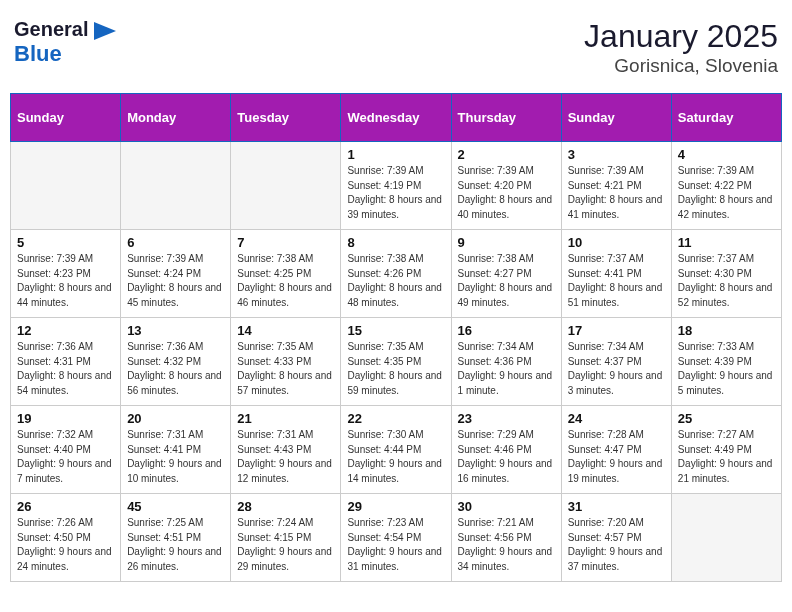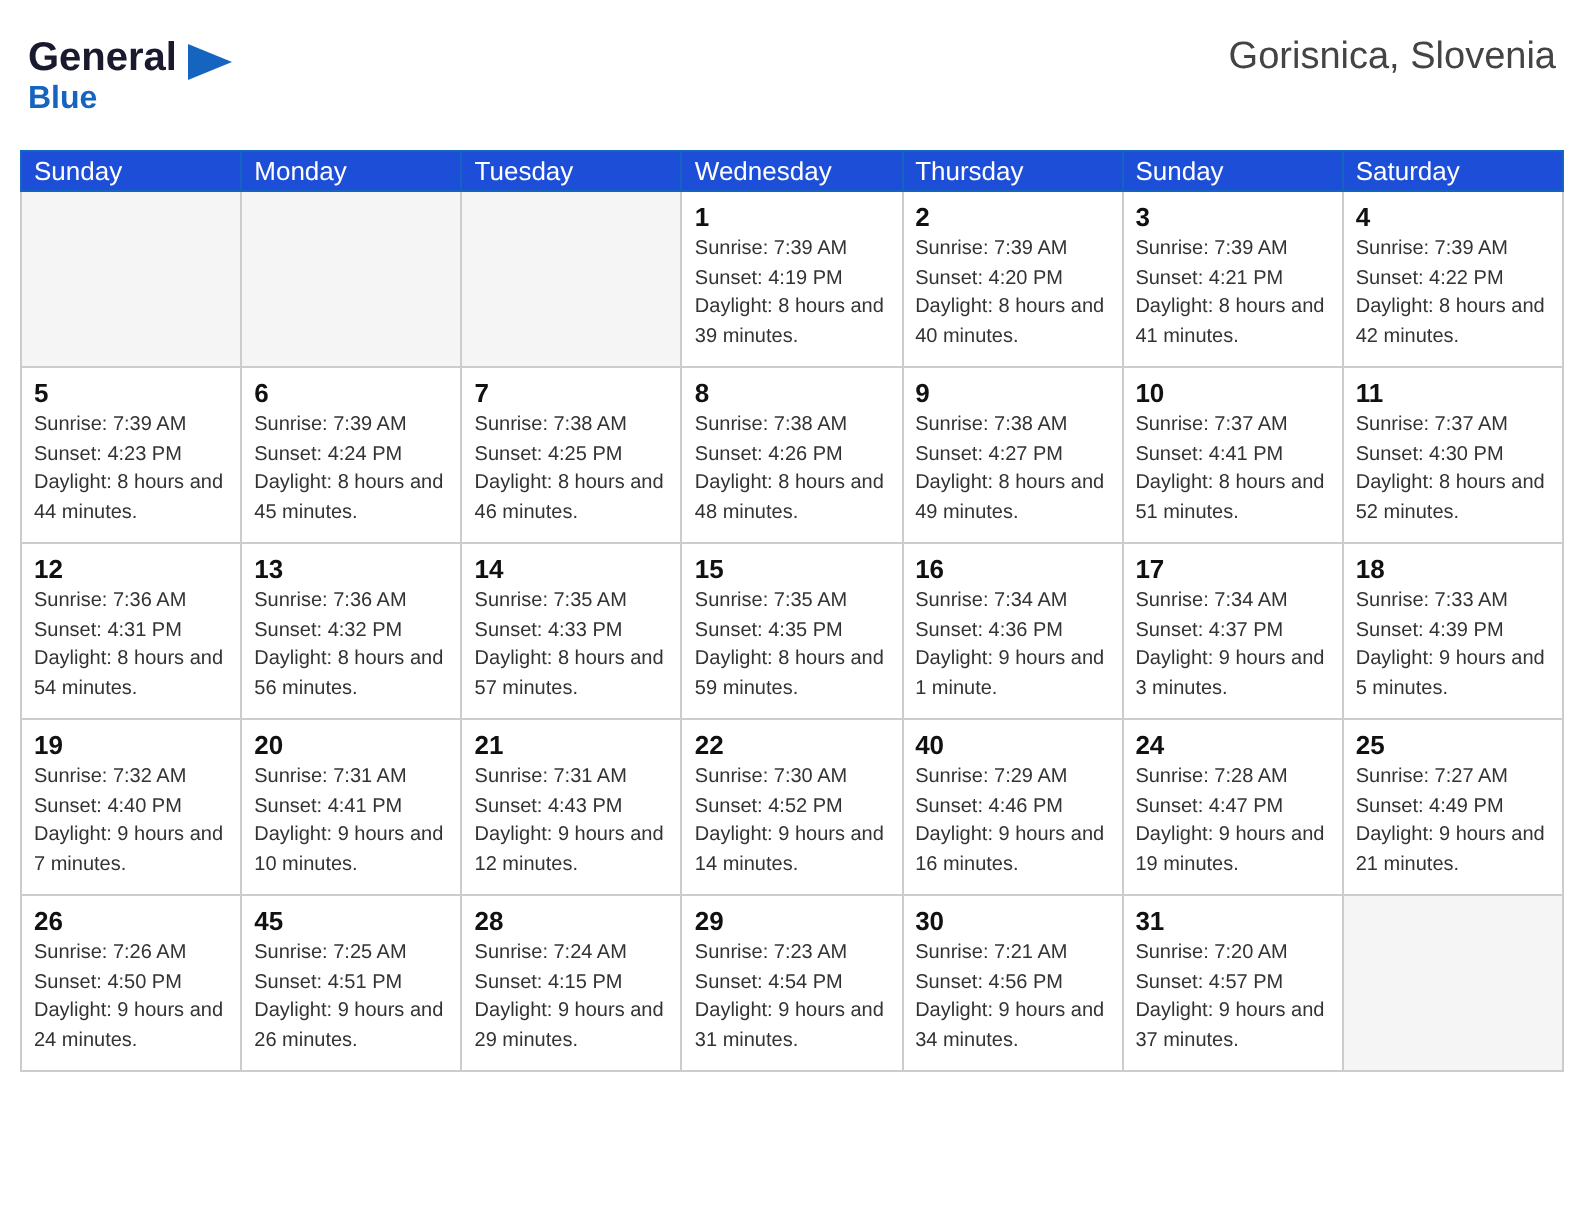--- a/index.html
+++ b/index.html
@@ -28,26 +28,26 @@
     .location {
       font-size: 19px;
       color: #444;
     }
     table {
       width: 100%;
       border-collapse: collapse;
       table-layout: fixed;
     }
     th {
-      background-color: #1d4ed8;
+      background-color: #a21caf;
       color: #fff;
       text-align: left;
-      padding: 2px 6px;
+      padding: 16px 6px;
       font-size: 13px;
-      font-weight: normal;
+      font-weight: bold;
       border: 1px solid #1565c0;
     }
     td {
       border: 1px solid #ccc;
       vertical-align: top;
       padding: 5px 6px;
       font-size: 10.5px;
       color: #222;
       height: 88px;
       background: #fff;
@@ -86,24 +86,25 @@
 
 <div class="header">
   <div class="logo-combined">
     <div class="logo-line1">
       <span style="font-size:20px;font-weight:bold;color:#1a1a2e;">General</span>
       <svg width="22" height="18" viewBox="0 0 22 18" style="margin-left:2px;margin-top:2px;">
         <polygon points="0,0 22,9 0,18" fill="#1565c0"></polygon>
       </svg>
     </div>
     <div class="logo-line2">
-      <span style="font-size:16px;font-weight:bold;color:#1565c0;">Blue</span>
+      <span style="font-size:22px;font-weight:bold;color:#1565c0;">Blue</span>
     </div>
   </div>
   <div class="title-area">
+    <div class="month-title">January 2025</div>
     <div class="location">Gorisnica, Slovenia</div>
   </div>
 </div>
 
 <table>
   <thead>
     <tr>
       <th>Sunday</th>
       <th>Monday</th>
       <th>Tuesday</th>
@@ -267,26 +268,26 @@
         <td>
           <div class="day-num">21</div>
           <div class="day-info">Sunrise: 7:31 AM
 Sunset: 4:43 PM
 Daylight: 9 hours
 and 12 minutes.</div>
         </td>
         <td>
           <div class="day-num">22</div>
           <div class="day-info">Sunrise: 7:30 AM
-Sunset: 4:52 PM
+Sunset: 4:44 PM
 Daylight: 9 hours
 and 14 minutes.</div>
         </td>
         <td>
-          <div class="day-num">40</div>
+          <div class="day-num">23</div>
           <div class="day-info">Sunrise: 7:29 AM
 Sunset: 4:46 PM
 Daylight: 9 hours
 and 16 minutes.</div>
         </td>
         <td>
           <div class="day-num">24</div>
           <div class="day-info">Sunrise: 7:28 AM
 Sunset: 4:47 PM
 Daylight: 9 hours

